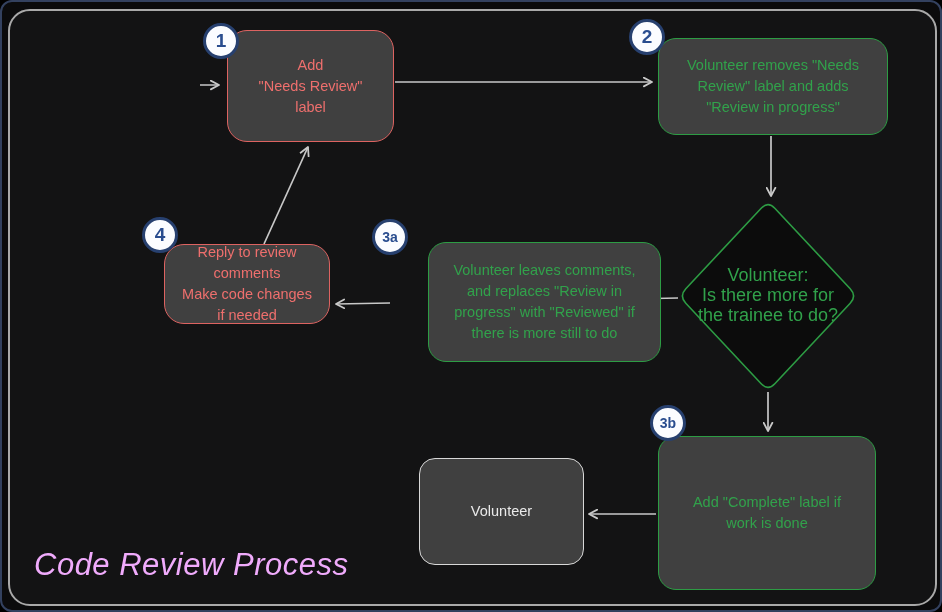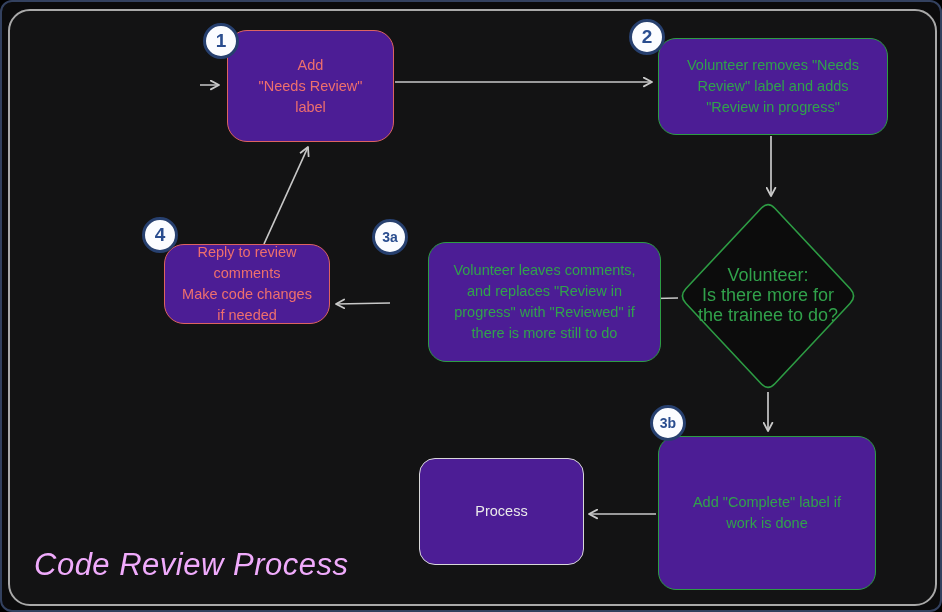--- a/index.html
+++ b/index.html
@@ -23,21 +23,21 @@
     border-radius: 22px;
     background: #131314;
   }
 
   .arrow-layer { position: absolute; left: 0; top: 0; width: 942px; height: 612px; }
 
   .node {
     position: absolute;
     display: flex; align-items: center; justify-content: center;
     text-align: center;
-    background: #4c1d95;
+    background: #404040;
   }
   .node-label {
     white-space: pre-line;
     font-size: 14.5px;
     line-height: 21px;
     font-weight: 500;
     padding: 0 6px;
   }
   .node-white { border: 1.6px solid #d8d8d8; border-radius: 16px; color: #eaeaea; }
   .node-red   { border: 1.6px solid #dd6361; border-radius: 20px; color: #ee6f6d; }
@@ -147,21 +147,21 @@
 Make code changes
 if needed</div>
   </div>
 
   <div class="node node-green" id="node-step3b">
     <div class="node-label">Add "Complete" label if
 work is done</div>
   </div>
 
   <div class="node node-white" id="node-complete">
-    <div class="node-label">Process</div>
+    <div class="node-label">Volunteer</div>
   </div>
 
   <div class="badge" id="badge-1">1</div>
   <div class="badge" id="badge-2">2</div>
   <div class="badge badge-wide" id="badge-3a">3a</div>
   <div class="badge" id="badge-4">4</div>
   <div class="badge badge-wide" id="badge-3b">3b</div>
 
   <div class="diagram-title">Code Review Process</div>
 

